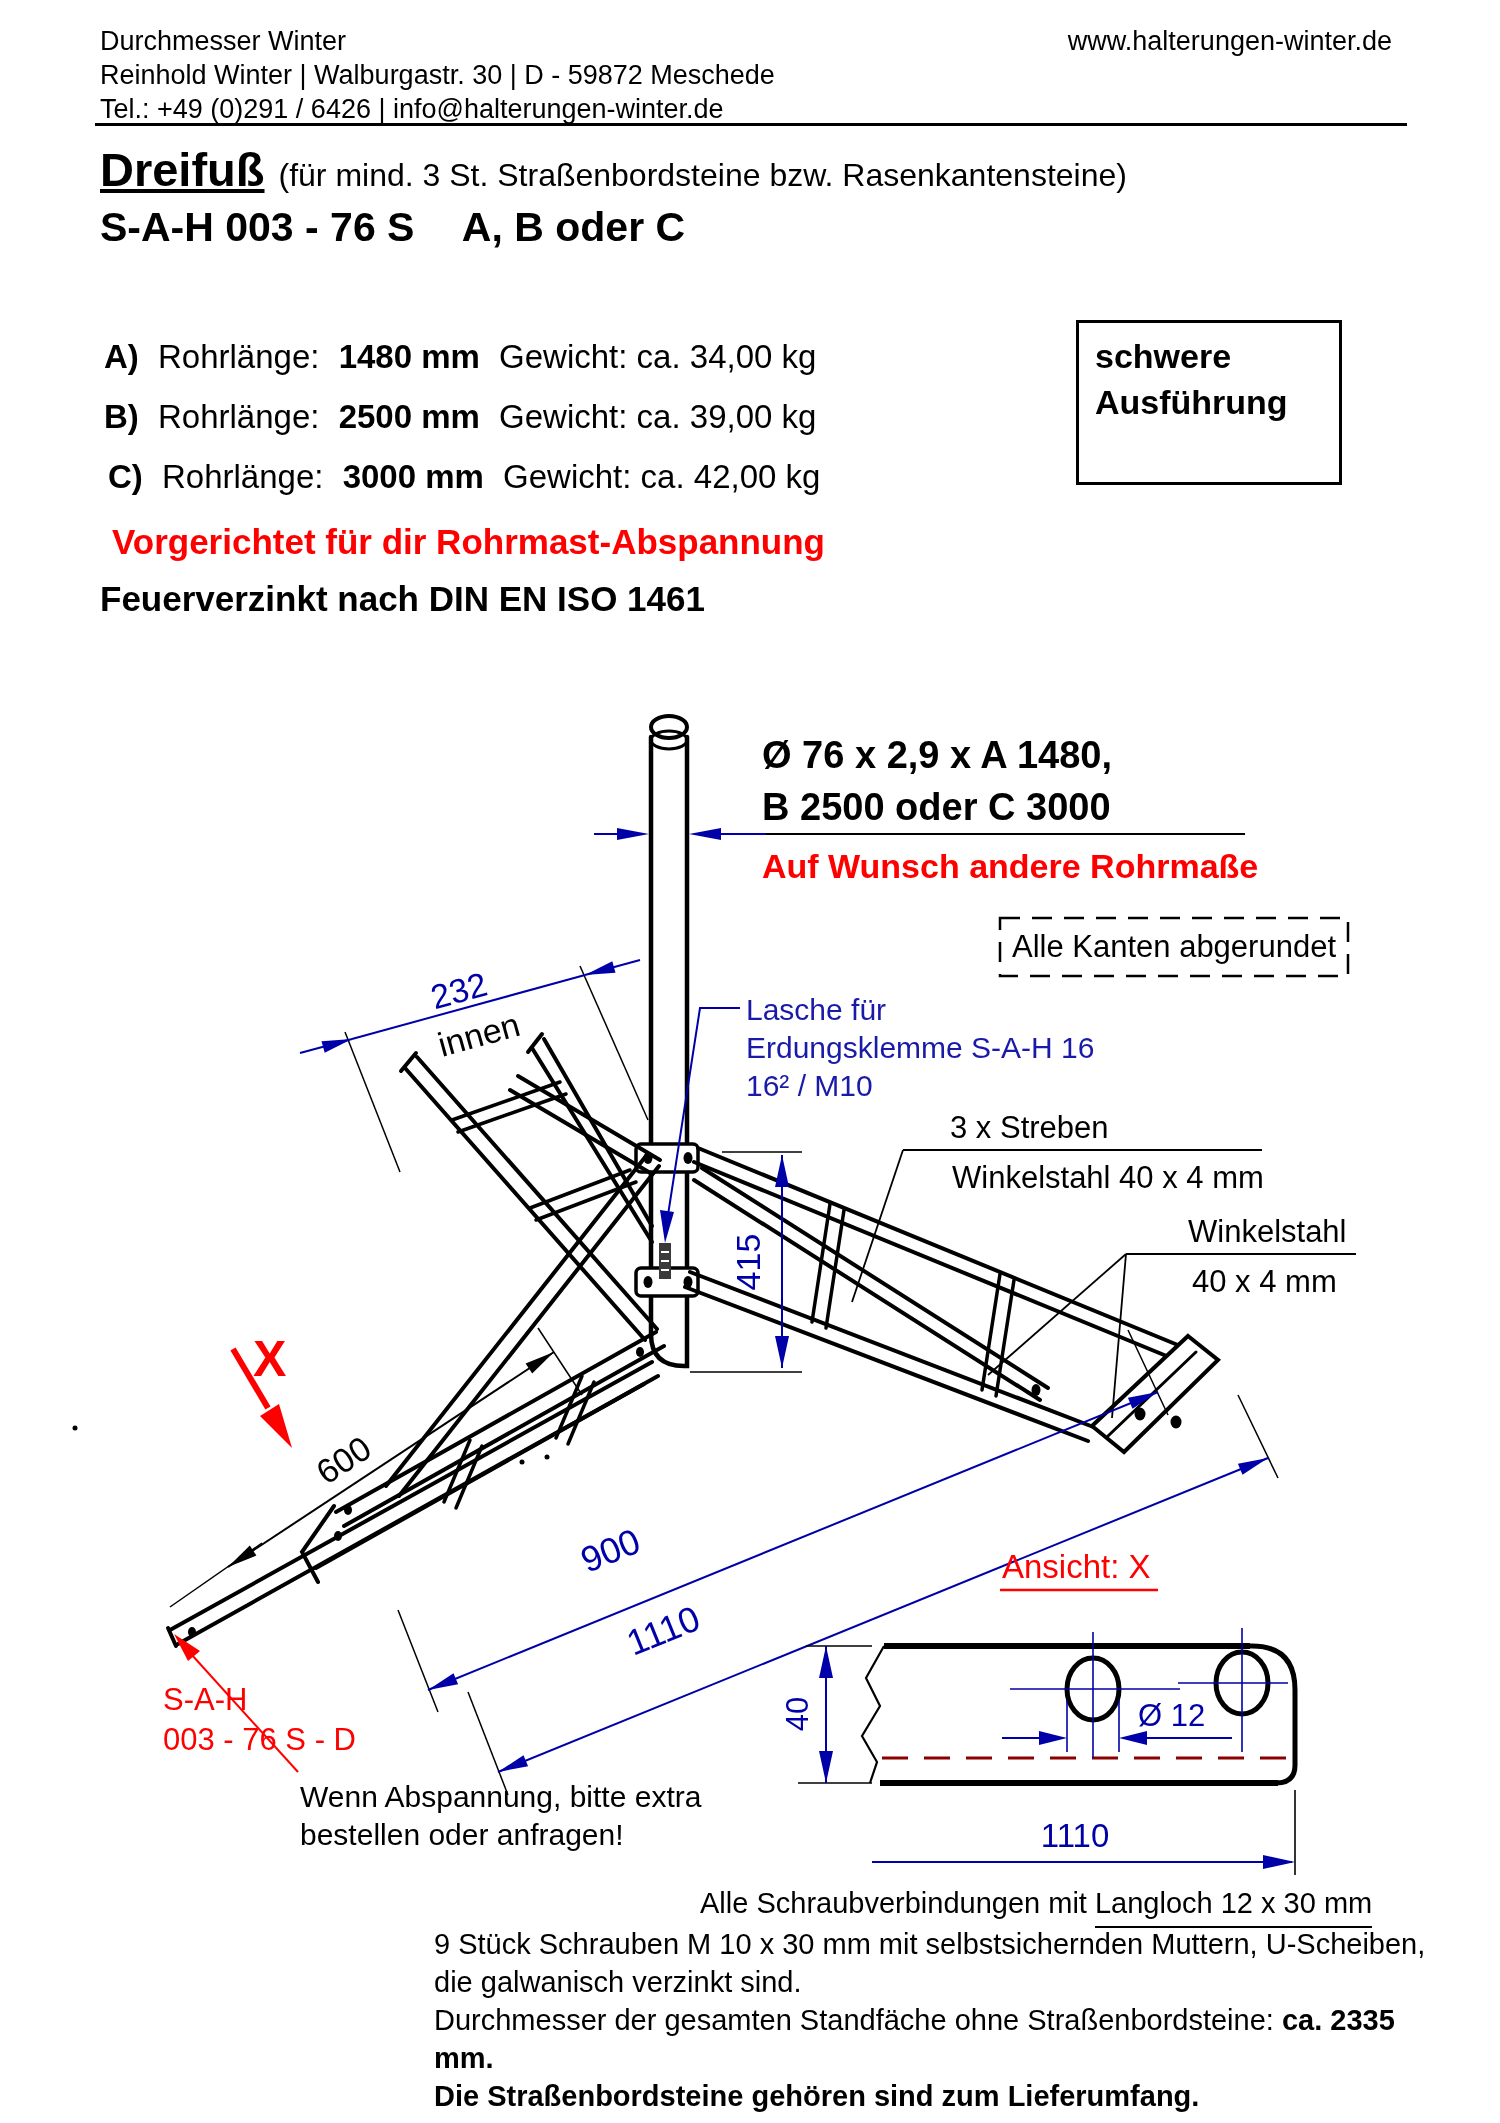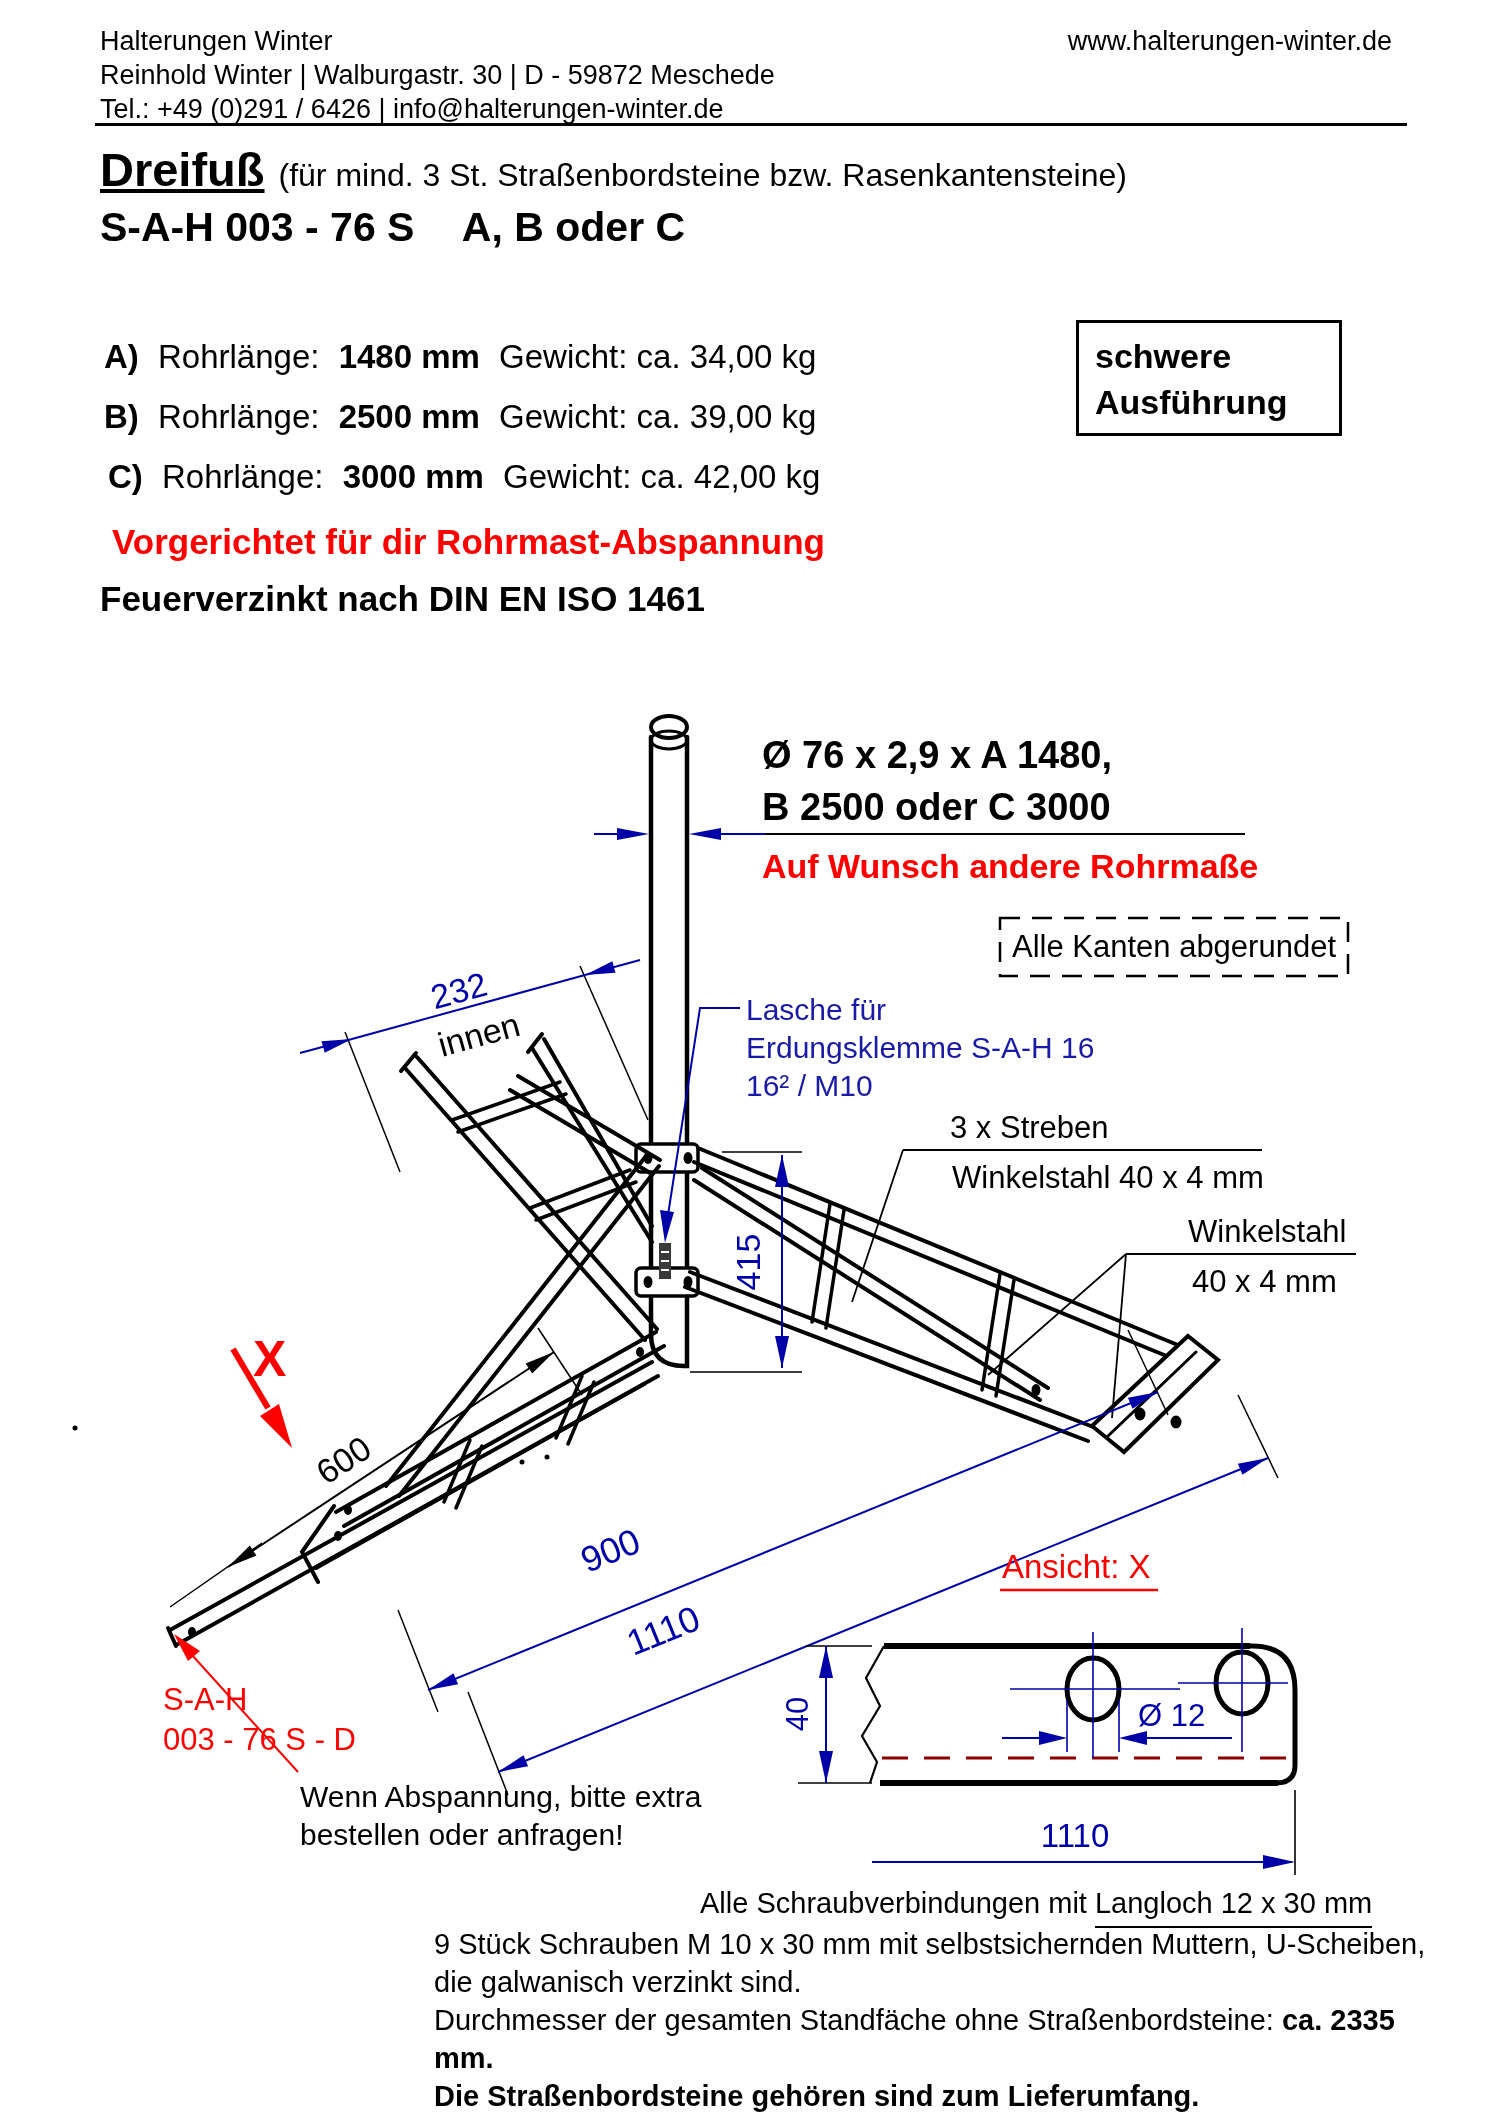--- a/index.html
+++ b/index.html
@@ -8,34 +8,34 @@
   .abs{position:absolute;}
   .hdr{font-size:27px;line-height:34px;}
   .red{color:#ff0000;}
   .b{font-weight:bold;}
   .rule{position:absolute;left:95px;top:123px;width:1312px;height:3px;background:#000;}
   .product{font-size:47px;font-weight:bold;text-decoration:underline;}
   .product-note{font-size:32px;font-weight:normal;margin-left:14px;}
   .model{font-size:41px;font-weight:bold;}
   .variant{font-size:33px;}
   .variant .gap{display:inline-block;width:10px;}
-  .badge{position:absolute;left:1076px;top:320px;width:266px;height:116px;
+  .badge{position:absolute;left:1076px;top:320px;width:266px;height:165px;
          border:3px solid #000;box-sizing:border-box;padding:10px 0 0 16px;
          font-size:34px;font-weight:bold;line-height:46px;}
   .feature{font-size:35px;font-weight:bold;}
   .notes{font-size:29px;line-height:38px;}
   .uline{border-bottom:2px solid #000;padding-bottom:7px;}
   svg text{font-family:"Liberation Sans", sans-serif;}
 </style>
 </head>
 <body>
 
 <div class="page">
 
-  <div class="abs hdr" style="left:100px;top:24px;">Halterungen Winter</div>
+  <div class="abs hdr" style="left:100px;top:24px;">Durchmesser Winter</div>
   <div class="abs hdr" style="left:100px;top:58px;">Reinhold Winter | Walburgastr. 30 | D - 59872 Meschede</div>
   <div class="abs hdr" style="left:100px;top:92px;">Tel.: +49 (0)291 / 6426 | info@halterungen-winter.de</div>
   <div class="abs hdr" style="right:108px;top:24px;">www.halterungen-winter.de</div>
   <div class="rule"></div>
 
   <div class="abs" style="left:100px;top:142px;white-space:nowrap;">
     <span class="product">Dreifuß</span><span class="product-note">(für mind. 3 St. Straßenbordsteine bzw. Rasenkantensteine)</span>
   </div>
   <div class="abs model" style="left:100px;top:204px;">
     <span>S-A-H 003 - 76 S</span>

